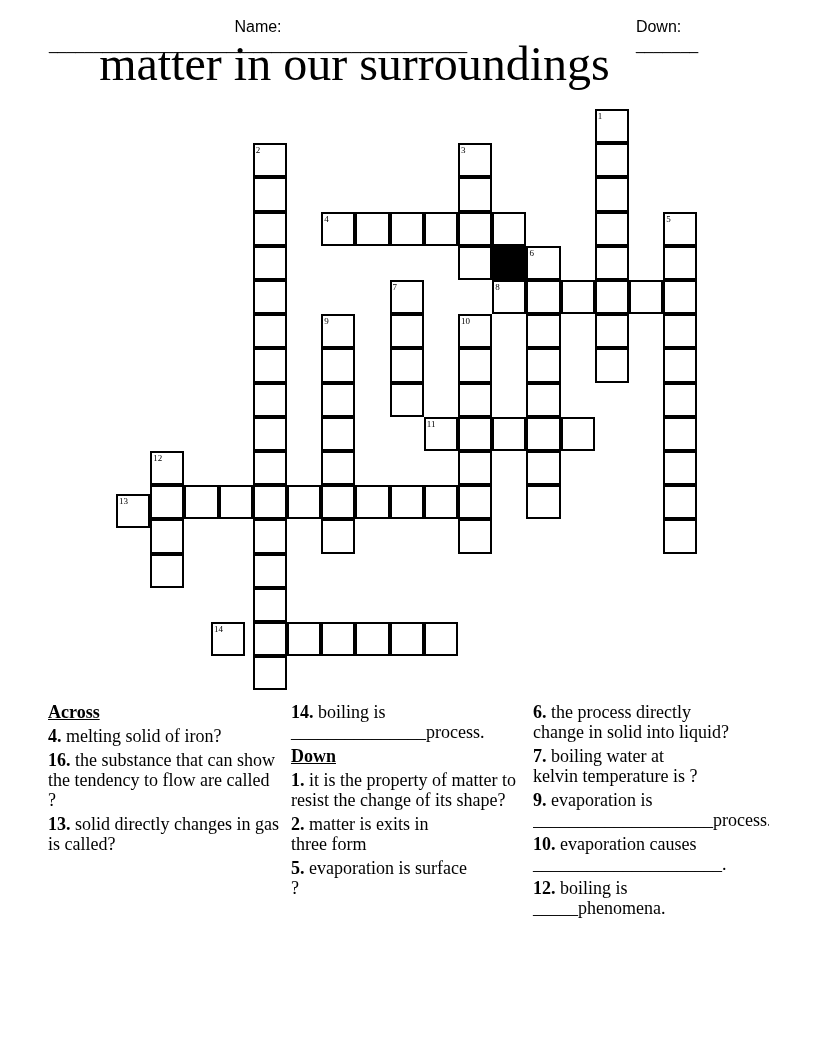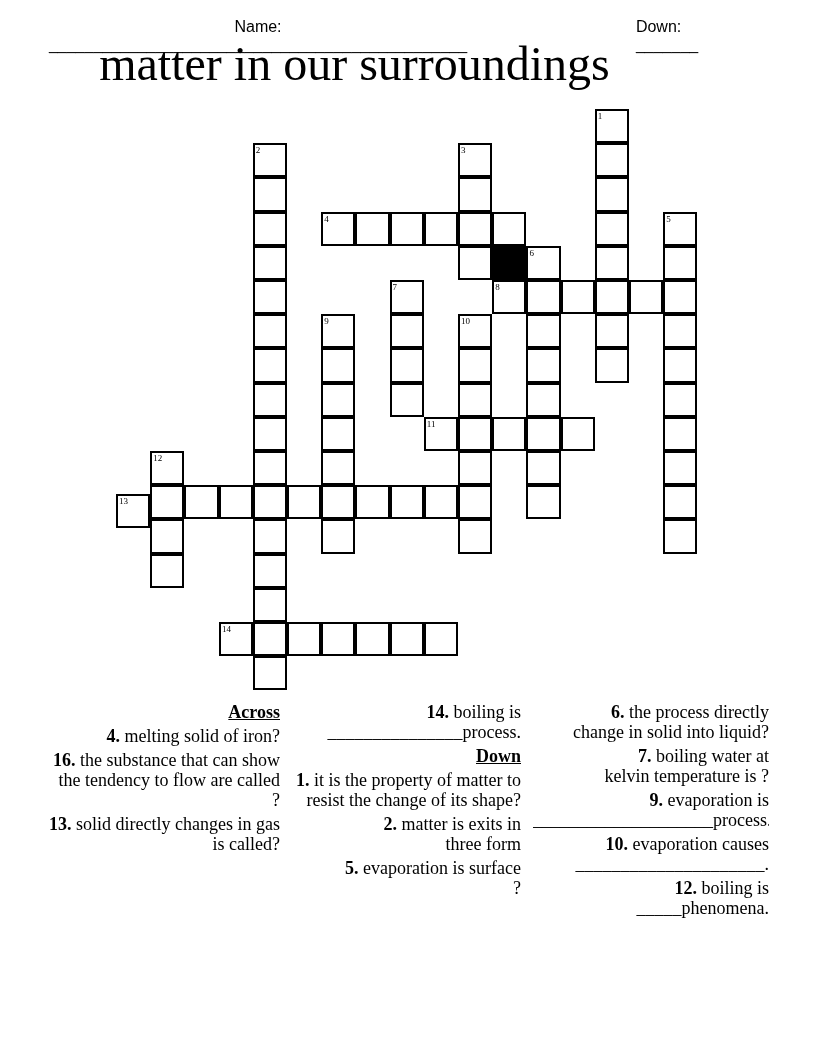--- a/index.html
+++ b/index.html
@@ -3,21 +3,21 @@
 <meta charset="utf-8">
 <style>
   html, body { margin: 0; padding: 0; background: #ffffff; }
   body { width: 816px; height: 1056px; position: relative; overflow: hidden; font-family: "Liberation Serif", serif; color: #000; }
   .hdr { position: absolute; top: 0px; font-family: "Liberation Sans", sans-serif; font-size: 16px; line-height: 18px; white-space: pre; }
   .title { position: absolute; top: 36px; left: 0; width: 709px; text-align: center; font-size: 48px; line-height: 56px; font-family: "Liberation Serif", serif; }
   #grid { position: absolute; left: 117px; top: 110px; }
   .cell { position: absolute; width: 34.2px; height: 34.2px; box-sizing: border-box; border: 2px solid #000; margin-left: -1px; margin-top: -1px; background: #fff; }
   .cell.black { background: #000; }
   .num { position: absolute; left: 1px; top: 0px; font-size: 9px; line-height: 10px; font-family: "Liberation Serif", serif; }
-  .clue-col { position: absolute; top: 702px; font-size: 18px; line-height: 20px; text-align: right; }
+  .clue-col { position: absolute; top: 702px; font-size: 18px; line-height: 20px; }
   .sec-head { font-weight: bold; text-decoration: underline; margin-bottom: 4px; }
   .clue { margin-bottom: 4px; }
   .clue b { font-weight: bold; }
   .clip { overflow: hidden; white-space: nowrap; }
 </style>
 </head>
 <body>
 
 <div class="hdr" style="left:40px;text-align:center;">
   <span>Name:</span>
@@ -136,21 +136,21 @@
     <div class="cell" style="left: 34.2px; top: 444.6px;"></div>
     <div class="cell" style="left: 0px; top: 385px; text-decoration: underline;">
       <span class="num">13</span>
     </div>
     <div class="cell" style="left: 68.4px; top: 376.2px;"></div>
     <div class="cell" style="left: 102.6px; top: 376.2px;"></div>
     <div class="cell" style="left: 171px; top: 376.2px;"></div>
     <div class="cell" style="left: 239.4px; top: 376.2px;"></div>
     <div class="cell" style="left: 273.6px; top: 376.2px;"></div>
     <div class="cell" style="left: 307.8px; top: 376.2px;"></div>
-    <div class="cell" style="left: 103px; top: 513px; text-decoration: underline;">
+    <div class="cell" style="left: 95px; top: 513px; text-decoration: underline;">
       <span class="num">14</span>
     </div>
     <div class="cell" style="left: 171px; top: 513px;"></div>
     <div class="cell" style="left: 205.2px; top: 513px;"></div>
     <div class="cell" style="left: 239.4px; top: 513px;"></div>
     <div class="cell" style="left: 273.6px; top: 513px;"></div>
     <div class="cell" style="left: 307.8px; top: 513px;"></div>
     <div class="cell black" style="left: 376.2px; top: 136.8px;"></div>
   </div>
 

